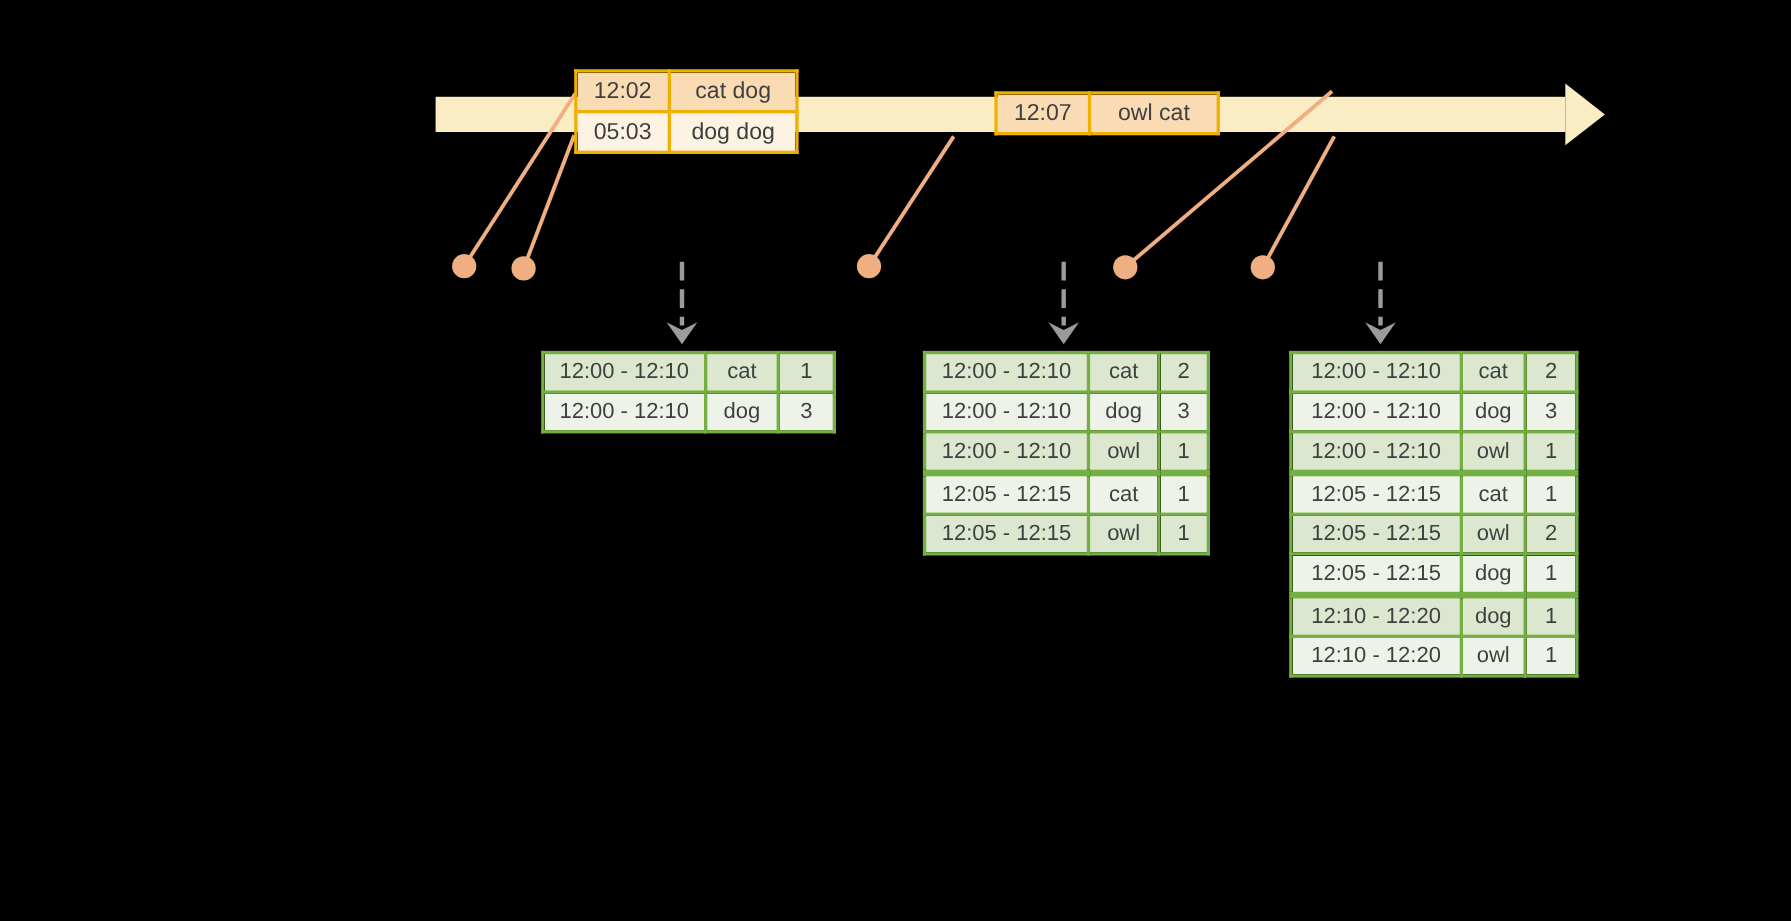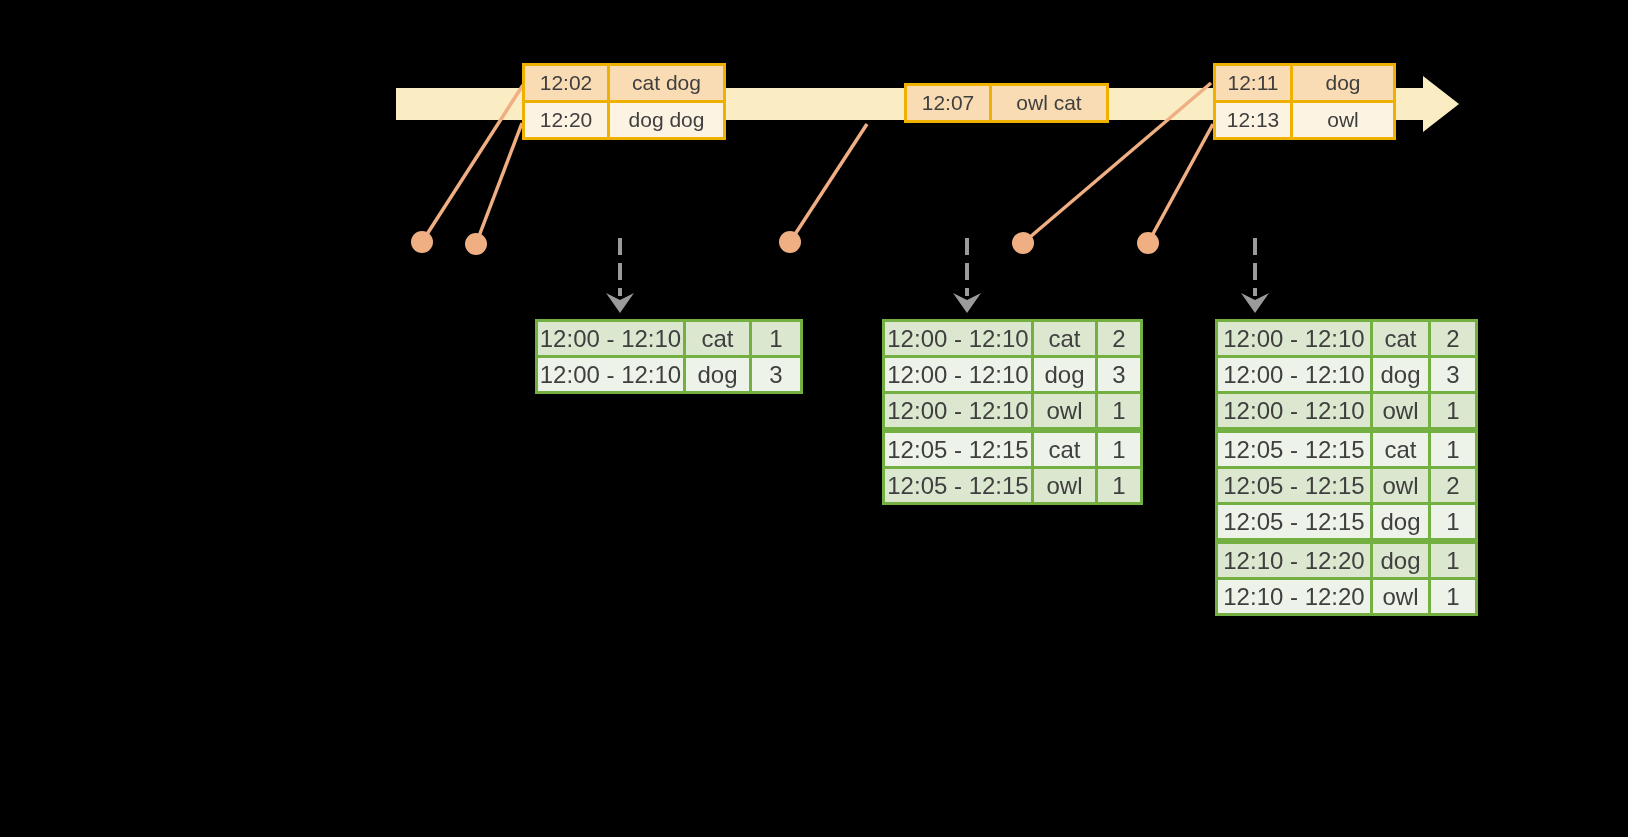--- a/index.html
+++ b/index.html
@@ -18,21 +18,21 @@
   .trighead { fill:var(--arrow-gray, #9b9b9b); }
 
   table { border-collapse:collapse; table-layout:fixed; position:absolute; }
   td { padding:0; text-align:center; vertical-align:middle; overflow:hidden; white-space:nowrap; }
 
   .event-table { font-size:21px; }
   .event-table td { border:3px solid var(--event-border, #f0b000); height:34px; }
   .event-table tr:nth-child(odd)  td { background:var(--event-row-dark, #fadcb4); }
   .event-table tr:nth-child(even) td { background:var(--event-row-light, #fdf3e2); }
 
-  .result-table { font-size:24px;margin-left:43px; }
+  .result-table { font-size:20px; }
   .result-table td { border:3px solid var(--result-border, #74b041); height:33px; }
   .result-table tr:nth-child(odd)  td { background:var(--result-row-dark, #dbe7ce); }
   .result-table tr:nth-child(even) td { background:var(--result-row-light, #eef3ea); }
   .result-table tr.group-start td { border-top-width:6px; }
 
   #event-a { left:522px; top:63px; }
   #event-b { left:904px; top:83px; }
   #event-c { left:1213px; top:63px; }
   #result-1 { left:492px;  top:319px; }
   #result-2 { left:839px;  top:319px; }
@@ -78,55 +78,39 @@
     <colgroup>
         <col style="width:85px">
         <col style="width:116px">
       </colgroup>
     <tbody>
         <tr>
           <td>12:02</td>
           <td>cat dog</td>
         </tr>
         <tr>
-          <td>12:20</td>
+          <td>05:03</td>
           <td>dog dog</td>
         </tr>
       </tbody>
   </table>
 
   <table id="event-b" class="event-table">
     <colgroup>
         <col style="width:85px">
         <col style="width:117px">
       </colgroup>
     <tbody>
         <tr>
           <td>12:07</td>
           <td>owl cat</td>
         </tr>
       </tbody>
   </table>
 
-  <table id="event-c" class="event-table">
-    <colgroup>
-        <col style="width:77px">
-        <col style="width:103px">
-      </colgroup>
-    <tbody>
-        <tr>
-          <td>12:11</td>
-          <td>dog</td>
-        </tr>
-        <tr>
-          <td>12:13</td>
-          <td>owl</td>
-        </tr>
-      </tbody>
-  </table>
 
   <table id="result-1" class="result-table">
     <colgroup>
         <col style="width:148px">
         <col style="width:66px">
         <col style="width:51px">
       </colgroup>
     <tbody>
         <tr>
           <td>12:00 - 12:10</td>

